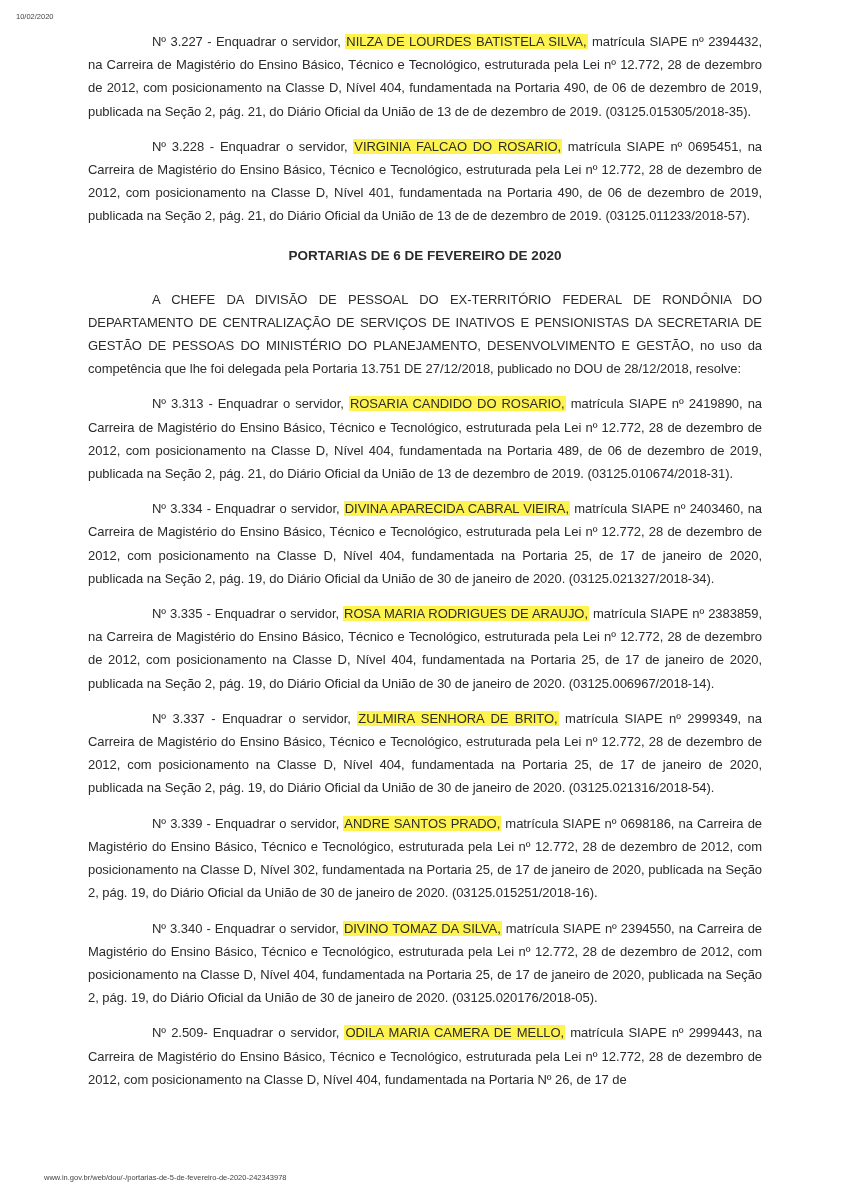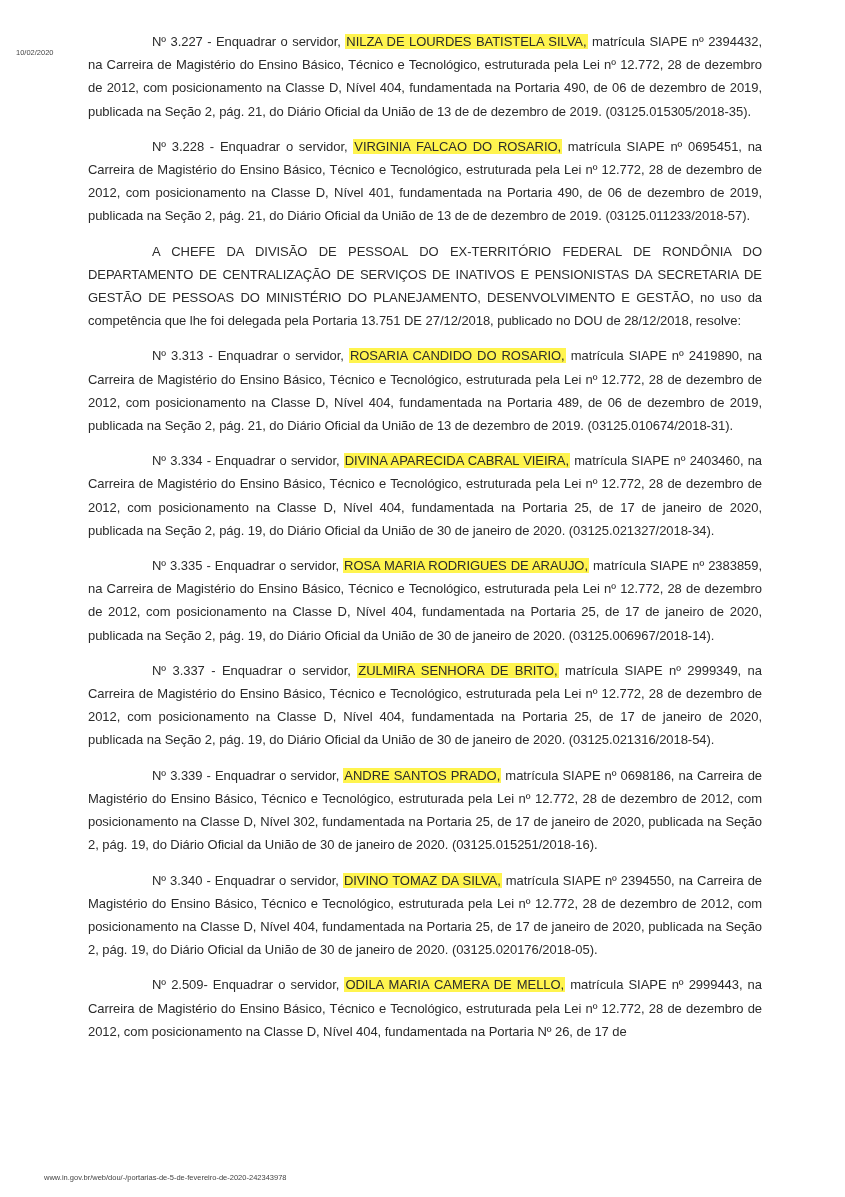--- a/index.html
+++ b/index.html
@@ -1,17 +1,17 @@
 <!DOCTYPE html>
 <html><head>
 <meta charset="utf-8">
 <style>
   html, body { margin: 0; padding: 0; background: #ffffff; }
   body { width: 845px; height: 1197px; position: relative; overflow: hidden; font-family: "Liberation Sans", sans-serif; color: #2b2b2b; }
-  .print-header { position: absolute; top: 12px; left: 0; width: 845px; height: 14px; font-size: 7.5px; color: #444; margin-top: 36px; }
+  .print-header { position: absolute; top: 12px; left: 0; width: 845px; height: 14px; font-size: 7.5px; color: #444; }
   .print-header .date { position: absolute; left: 16px; top: 0; }
   .print-header .title { position: absolute; left: 0; right: 0; top: 0; text-align: center; }
   .print-footer { position: absolute; top: 1173px; left: 0; width: 845px; height: 14px; font-size: 7.5px; color: #444; margin-left: 28px; }
   .print-footer .url { position: absolute; left: 16px; top: 0; }
   .print-footer .page { position: absolute; right: 16px; top: 0; padding-left: 8px; }
   .content { position: absolute; top: 30px; left: 88px; width: 674px; }
   .para { font-size: 13px; line-height: 23.2px; text-align: justify; margin: 0 0 12px 0; text-indent: 64px; letter-spacing: -0.05px; }
   .hl { background: #fff44f; padding: 0 1px; }
   .signature { font-size: 13.3px; font-weight: bold; text-align: left; margin: 14px 0 0 346px; height: 23px; line-height: 23px; }
   .heading { font-size: 13.5px; font-weight: bold; text-align: center; margin: 16px 0 21px 0; height: 23px; line-height: 23px; }
@@ -23,20 +23,21 @@
   <span class="date">10/02/2020</span>
 </div>
 
 <div class="content">
 
   <p class="para"><span>Nº 3.227 - Enquadrar o servidor, </span><span class="hl">NILZA DE LOURDES BATISTELA SILVA,</span><span> matrícula SIAPE nº 2394432, na Carreira de Magistério do Ensino Básico, Técnico e Tecnológico, estruturada pela Lei nº 12.772, 28 de dezembro de 2012, com posicionamento na Classe D, Nível 404, fundamentada na Portaria 490, de 06 de dezembro de 2019, publicada na Seção 2, pág. 21, do Diário Oficial da União de 13 de de dezembro de 2019. (03125.015305/2018-35).</span></p>
 
   <p class="para"><span>Nº 3.228 - Enquadrar o servidor, </span><span class="hl">VIRGINIA FALCAO DO ROSARIO,</span><span> matrícula SIAPE nº 0695451, na Carreira de Magistério do Ensino Básico, Técnico e Tecnológico, estruturada pela Lei nº 12.772, 28 de dezembro de 2012, com posicionamento na Classe D, Nível 401, fundamentada na Portaria 490, de 06 de dezembro de 2019, publicada na Seção 2, pág. 21, do Diário Oficial da União de 13 de de dezembro de 2019. (03125.011233/2018-57).</span></p>
 
 
+  <div class="heading">PORTARIAS DE 6 DE FEVEREIRO DE 2020</div>
 
   <p class="para">A CHEFE DA DIVISÃO DE PESSOAL DO EX-TERRITÓRIO FEDERAL DE RONDÔNIA DO DEPARTAMENTO DE CENTRALIZAÇÃO DE SERVIÇOS DE INATIVOS E PENSIONISTAS DA SECRETARIA DE GESTÃO DE PESSOAS DO MINISTÉRIO DO PLANEJAMENTO, DESENVOLVIMENTO E GESTÃO, no uso da competência que lhe foi delegada pela Portaria 13.751 DE 27/12/2018, publicado no DOU de 28/12/2018, resolve:</p>
 
   <p class="para"><span>Nº 3.313 - Enquadrar o servidor, </span><span class="hl">ROSARIA CANDIDO DO ROSARIO,</span><span> matrícula SIAPE nº 2419890, na Carreira de Magistério do Ensino Básico, Técnico e Tecnológico, estruturada pela Lei nº 12.772, 28 de dezembro de 2012, com posicionamento na Classe D, Nível 404, fundamentada na Portaria 489, de 06 de dezembro de 2019, publicada na Seção 2, pág. 21, do Diário Oficial da União de 13 de dezembro de 2019. (03125.010674/2018-31).</span></p>
 
   <p class="para"><span>Nº 3.334 - Enquadrar o servidor, </span><span class="hl">DIVINA APARECIDA CABRAL VIEIRA,</span><span> matrícula SIAPE nº 2403460, na Carreira de Magistério do Ensino Básico, Técnico e Tecnológico, estruturada pela Lei nº 12.772, 28 de dezembro de 2012, com posicionamento na Classe D, Nível 404, fundamentada na Portaria 25, de 17 de janeiro de 2020, publicada na Seção 2, pág. 19, do Diário Oficial da União de 30 de janeiro de 2020. (03125.021327/2018-34).</span></p>
 
   <p class="para"><span>Nº 3.335 - Enquadrar o servidor, </span><span class="hl">ROSA MARIA RODRIGUES DE ARAUJO,</span><span> matrícula SIAPE nº 2383859, na Carreira de Magistério do Ensino Básico, Técnico e Tecnológico, estruturada pela Lei nº 12.772, 28 de dezembro de 2012, com posicionamento na Classe D, Nível 404, fundamentada na Portaria 25, de 17 de janeiro de 2020, publicada na Seção 2, pág. 19, do Diário Oficial da União de 30 de janeiro de 2020. (03125.006967/2018-14).</span></p>
 
   <p class="para"><span>Nº 3.337 - Enquadrar o servidor, </span><span class="hl">ZULMIRA SENHORA DE BRITO,</span><span> matrícula SIAPE nº 2999349, na Carreira de Magistério do Ensino Básico, Técnico e Tecnológico, estruturada pela Lei nº 12.772, 28 de dezembro de 2012, com posicionamento na Classe D, Nível 404, fundamentada na Portaria 25, de 17 de janeiro de 2020, publicada na Seção 2, pág. 19, do Diário Oficial da União de 30 de janeiro de 2020. (03125.021316/2018-54).</span></p>

